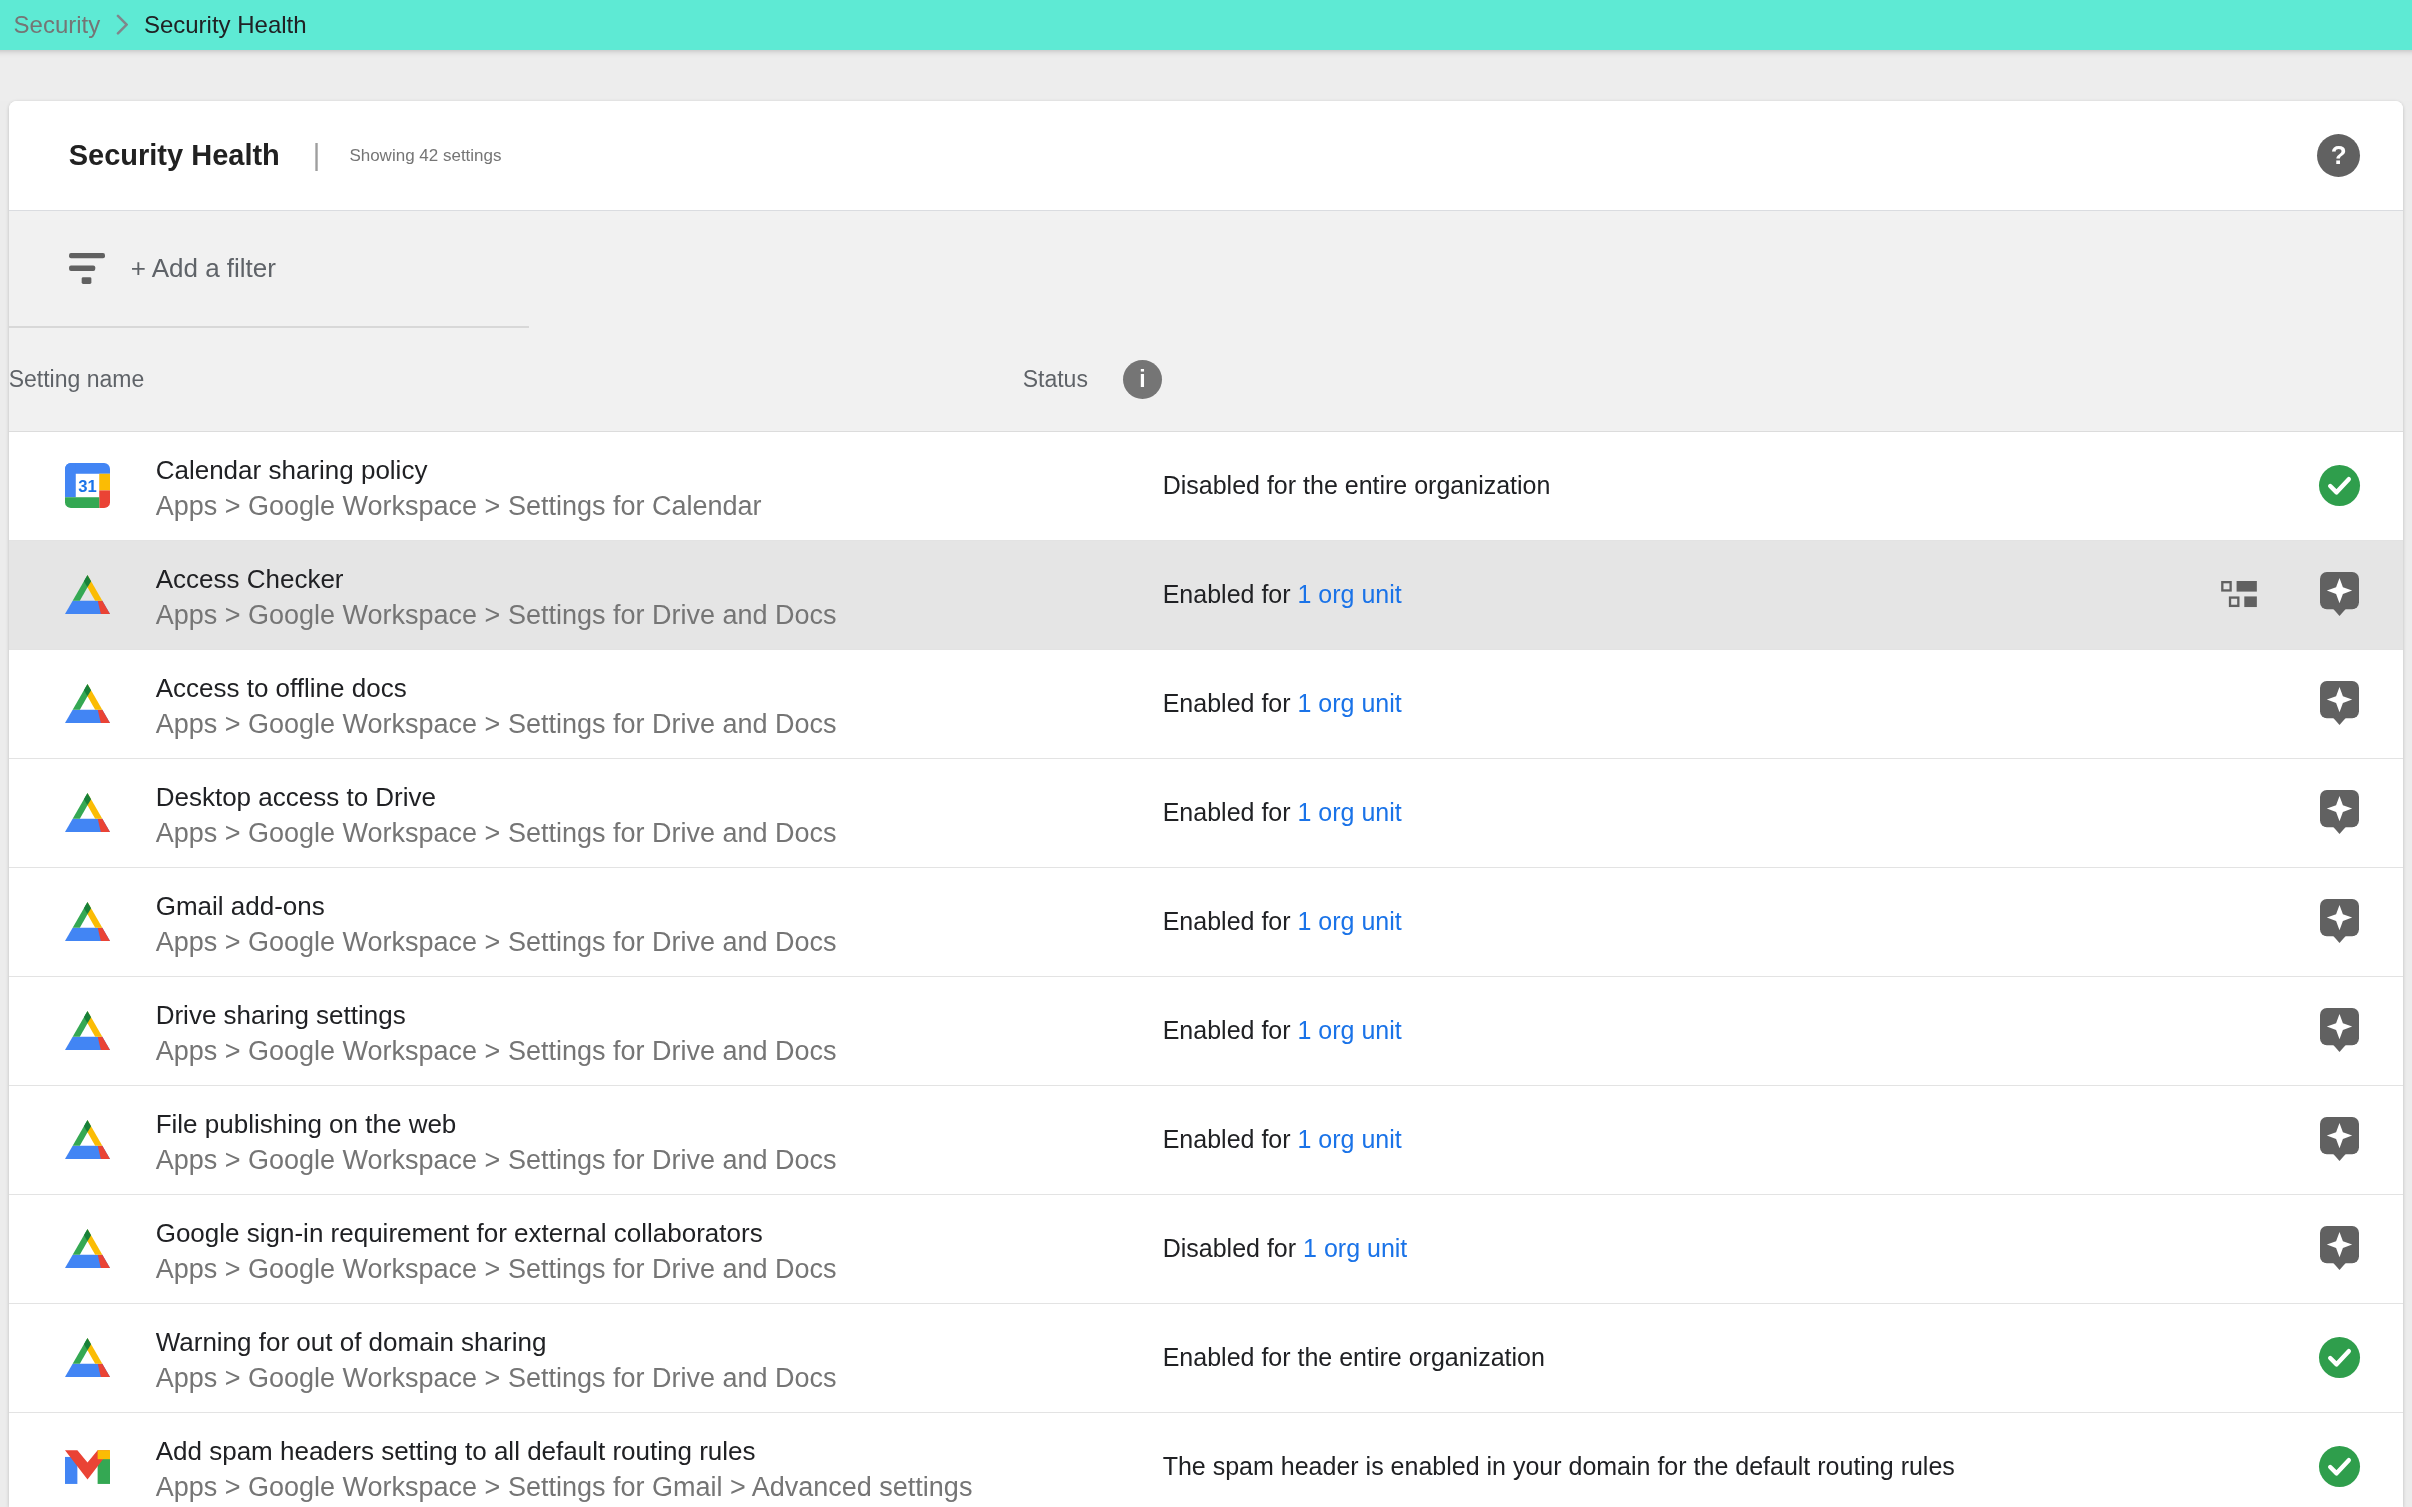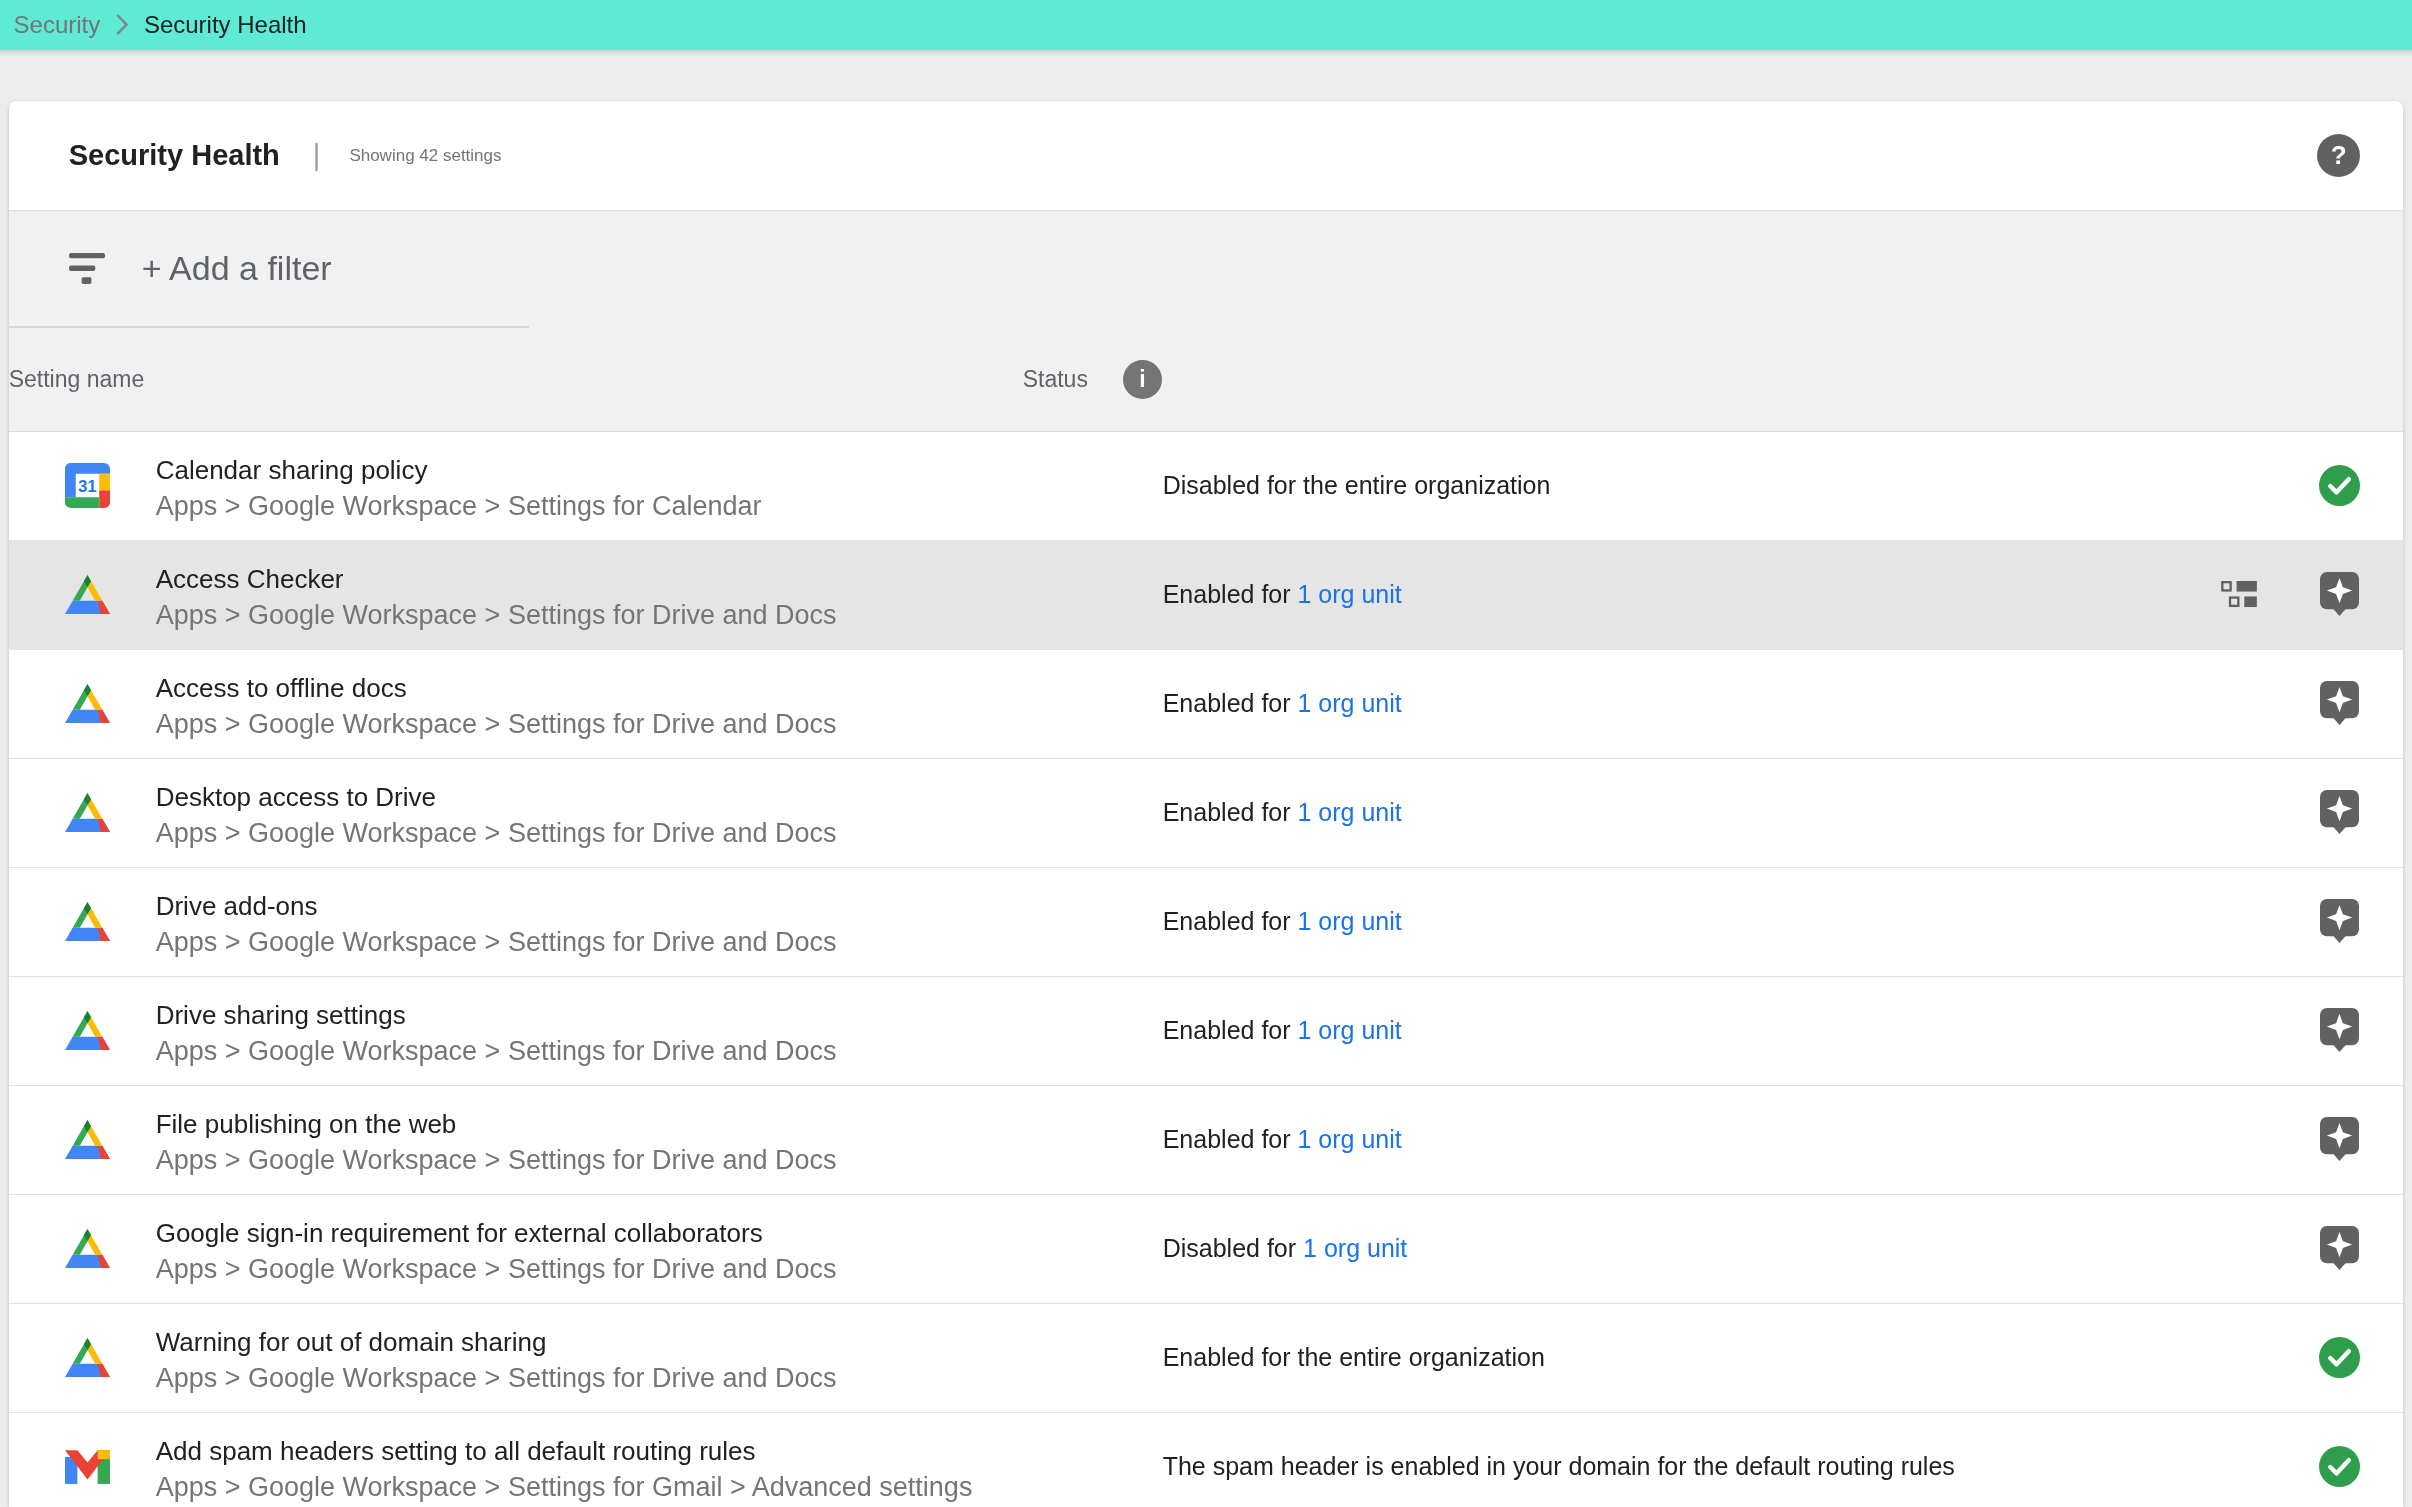--- a/index.html
+++ b/index.html
@@ -24,21 +24,21 @@
   .title-sep { color:#9e9e9e; font-size:29px; font-weight:300; margin:0 29px 0 33px; }
   .card-subtitle { font-size:17px; color:#757575; }
   .help-icon { margin-left:auto; width:43px; height:43px; border-radius:50%; background:#616161;
                color:#fff; display:flex; align-items:center; justify-content:center;
                font-size:26px; font-weight:700; cursor:pointer; }
 
   
   .toolbar-band { background:#f1f1f1; border-bottom:1px solid #dcdcdc; }
   .filter-row { height:115px; display:flex; align-items:center; padding-left:60px; }
   .filter-icon { width:37px; height:33px; display:flex; align-items:center; }
-  .add-filter-label { margin-left:36px; font-size:34px; color:#5f6368; cursor:pointer; }
+  .add-filter-label { margin-left:25px; font-size:26px; color:#5f6368; cursor:pointer; }
   .partial-divider { height:1.9px; width:520px; background:#d8d8d8; }
   .cols-row { height:103px; display:flex; align-items:center; }
   .col-setting { width:1014px; font-size:23px; color:#5f6368; font-weight:500; }
   .col-status { display:flex; align-items:center; font-size:23px; color:#5f6368; font-weight:500; }
   .info-icon { margin-left:35px; width:39px; height:39px; border-radius:50%; background:#757575;
                color:#fff; display:flex; align-items:center; justify-content:center;
                font-size:23px; font-weight:700; cursor:pointer; }
 
   
   .row { height:109px; display:flex; align-items:center; padding:0 42px 0 56px;
@@ -238,21 +238,21 @@
       <span class="app-icon">
             <svg width="45" height="40" viewBox="0 0 88 78">
               <polygon fill="#4285f4" points="15,50 73,50 88,76 0,76"></polygon>
               <polygon fill="#ea4335" points="64,50 73,50 88,76 70,76"></polygon>
               <polygon fill="#34a853" points="44,0 44,24 29,50 15,50"></polygon>
               <polygon fill="#fbbc04" points="44,0 73,50 59,50 44,24"></polygon>
               <polygon fill="#188038" points="44,0 51,12 44,24 37,12"></polygon>
             </svg>
           </span>
       <div class="titles">
-        <div class="row-title">Drive add-ons</div>
+        <div class="row-title">Gmail add-ons</div>
         <div class="row-path">Apps &gt; Google Workspace &gt; Settings for Drive and Docs</div>
       </div>
     </div>
     <div class="cell-status">
       <span class="status-text">Enabled for </span><a class="status-link">1 org unit</a>
     </div>
     <div class="cell-icons">
           <span class="icon-slot">
             <svg width="39" height="45" viewBox="0 0 40 46">
               <rect width="40" height="38" rx="7" fill="#616161"></rect>

